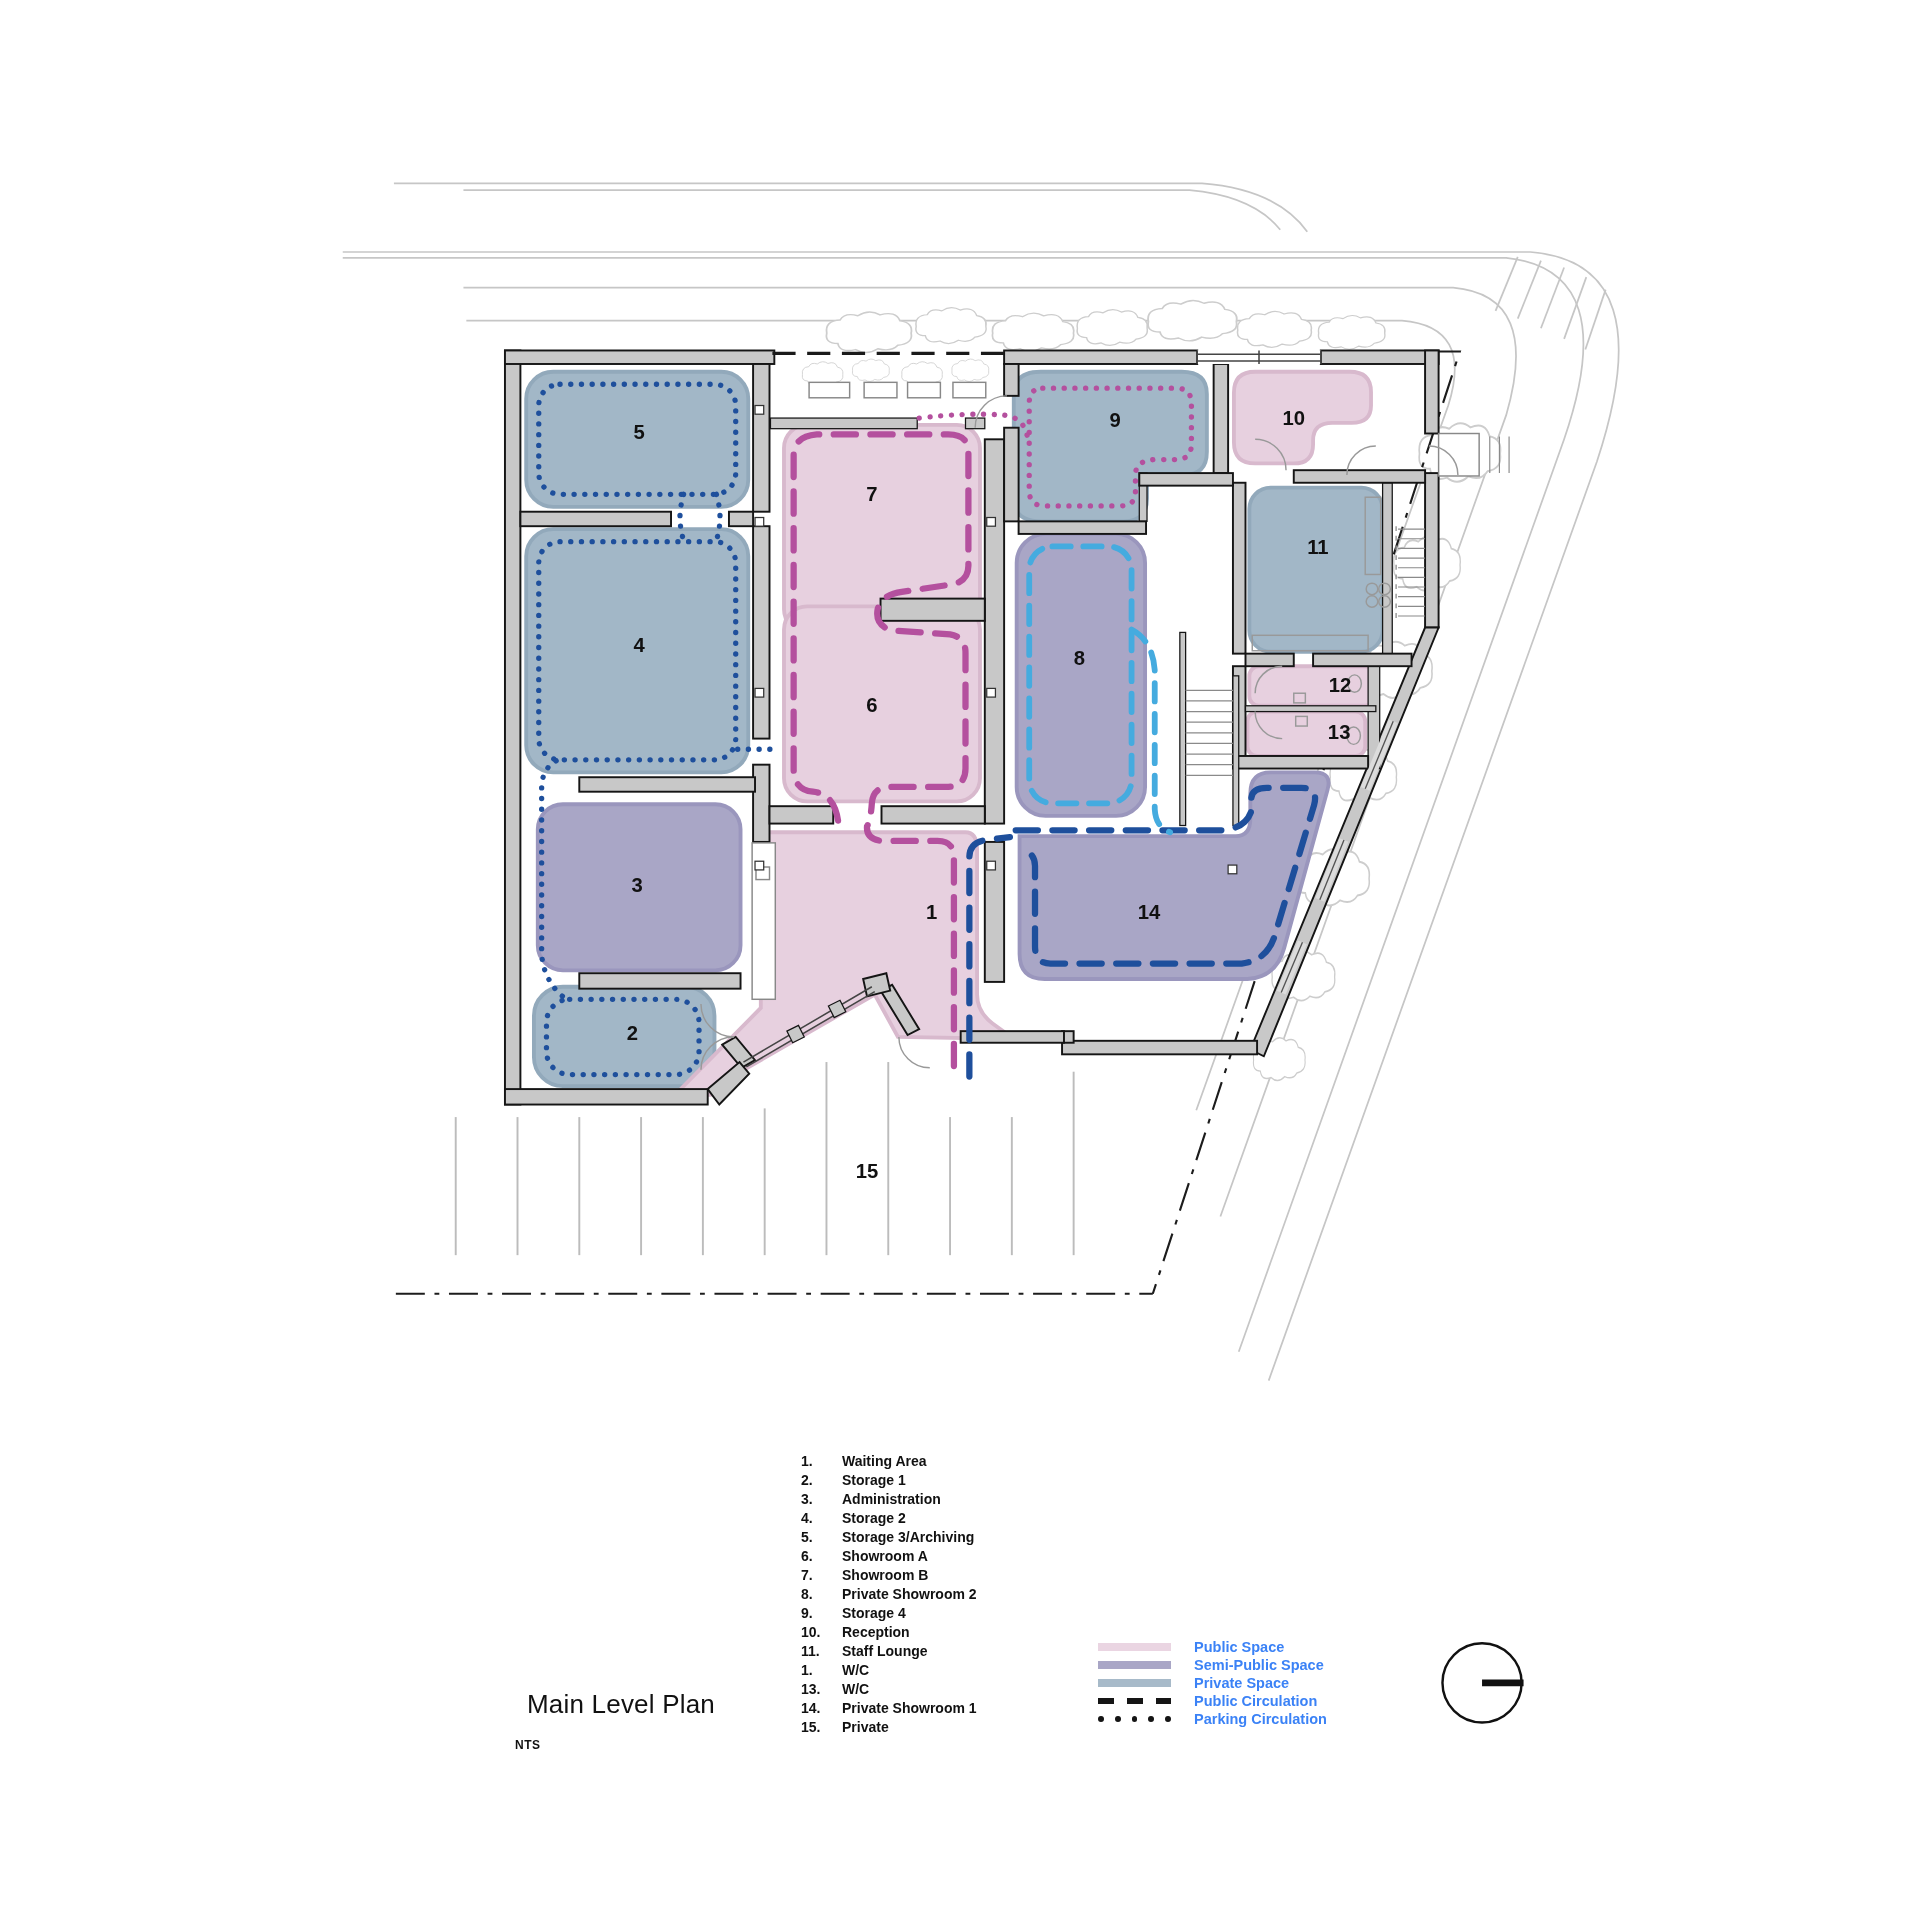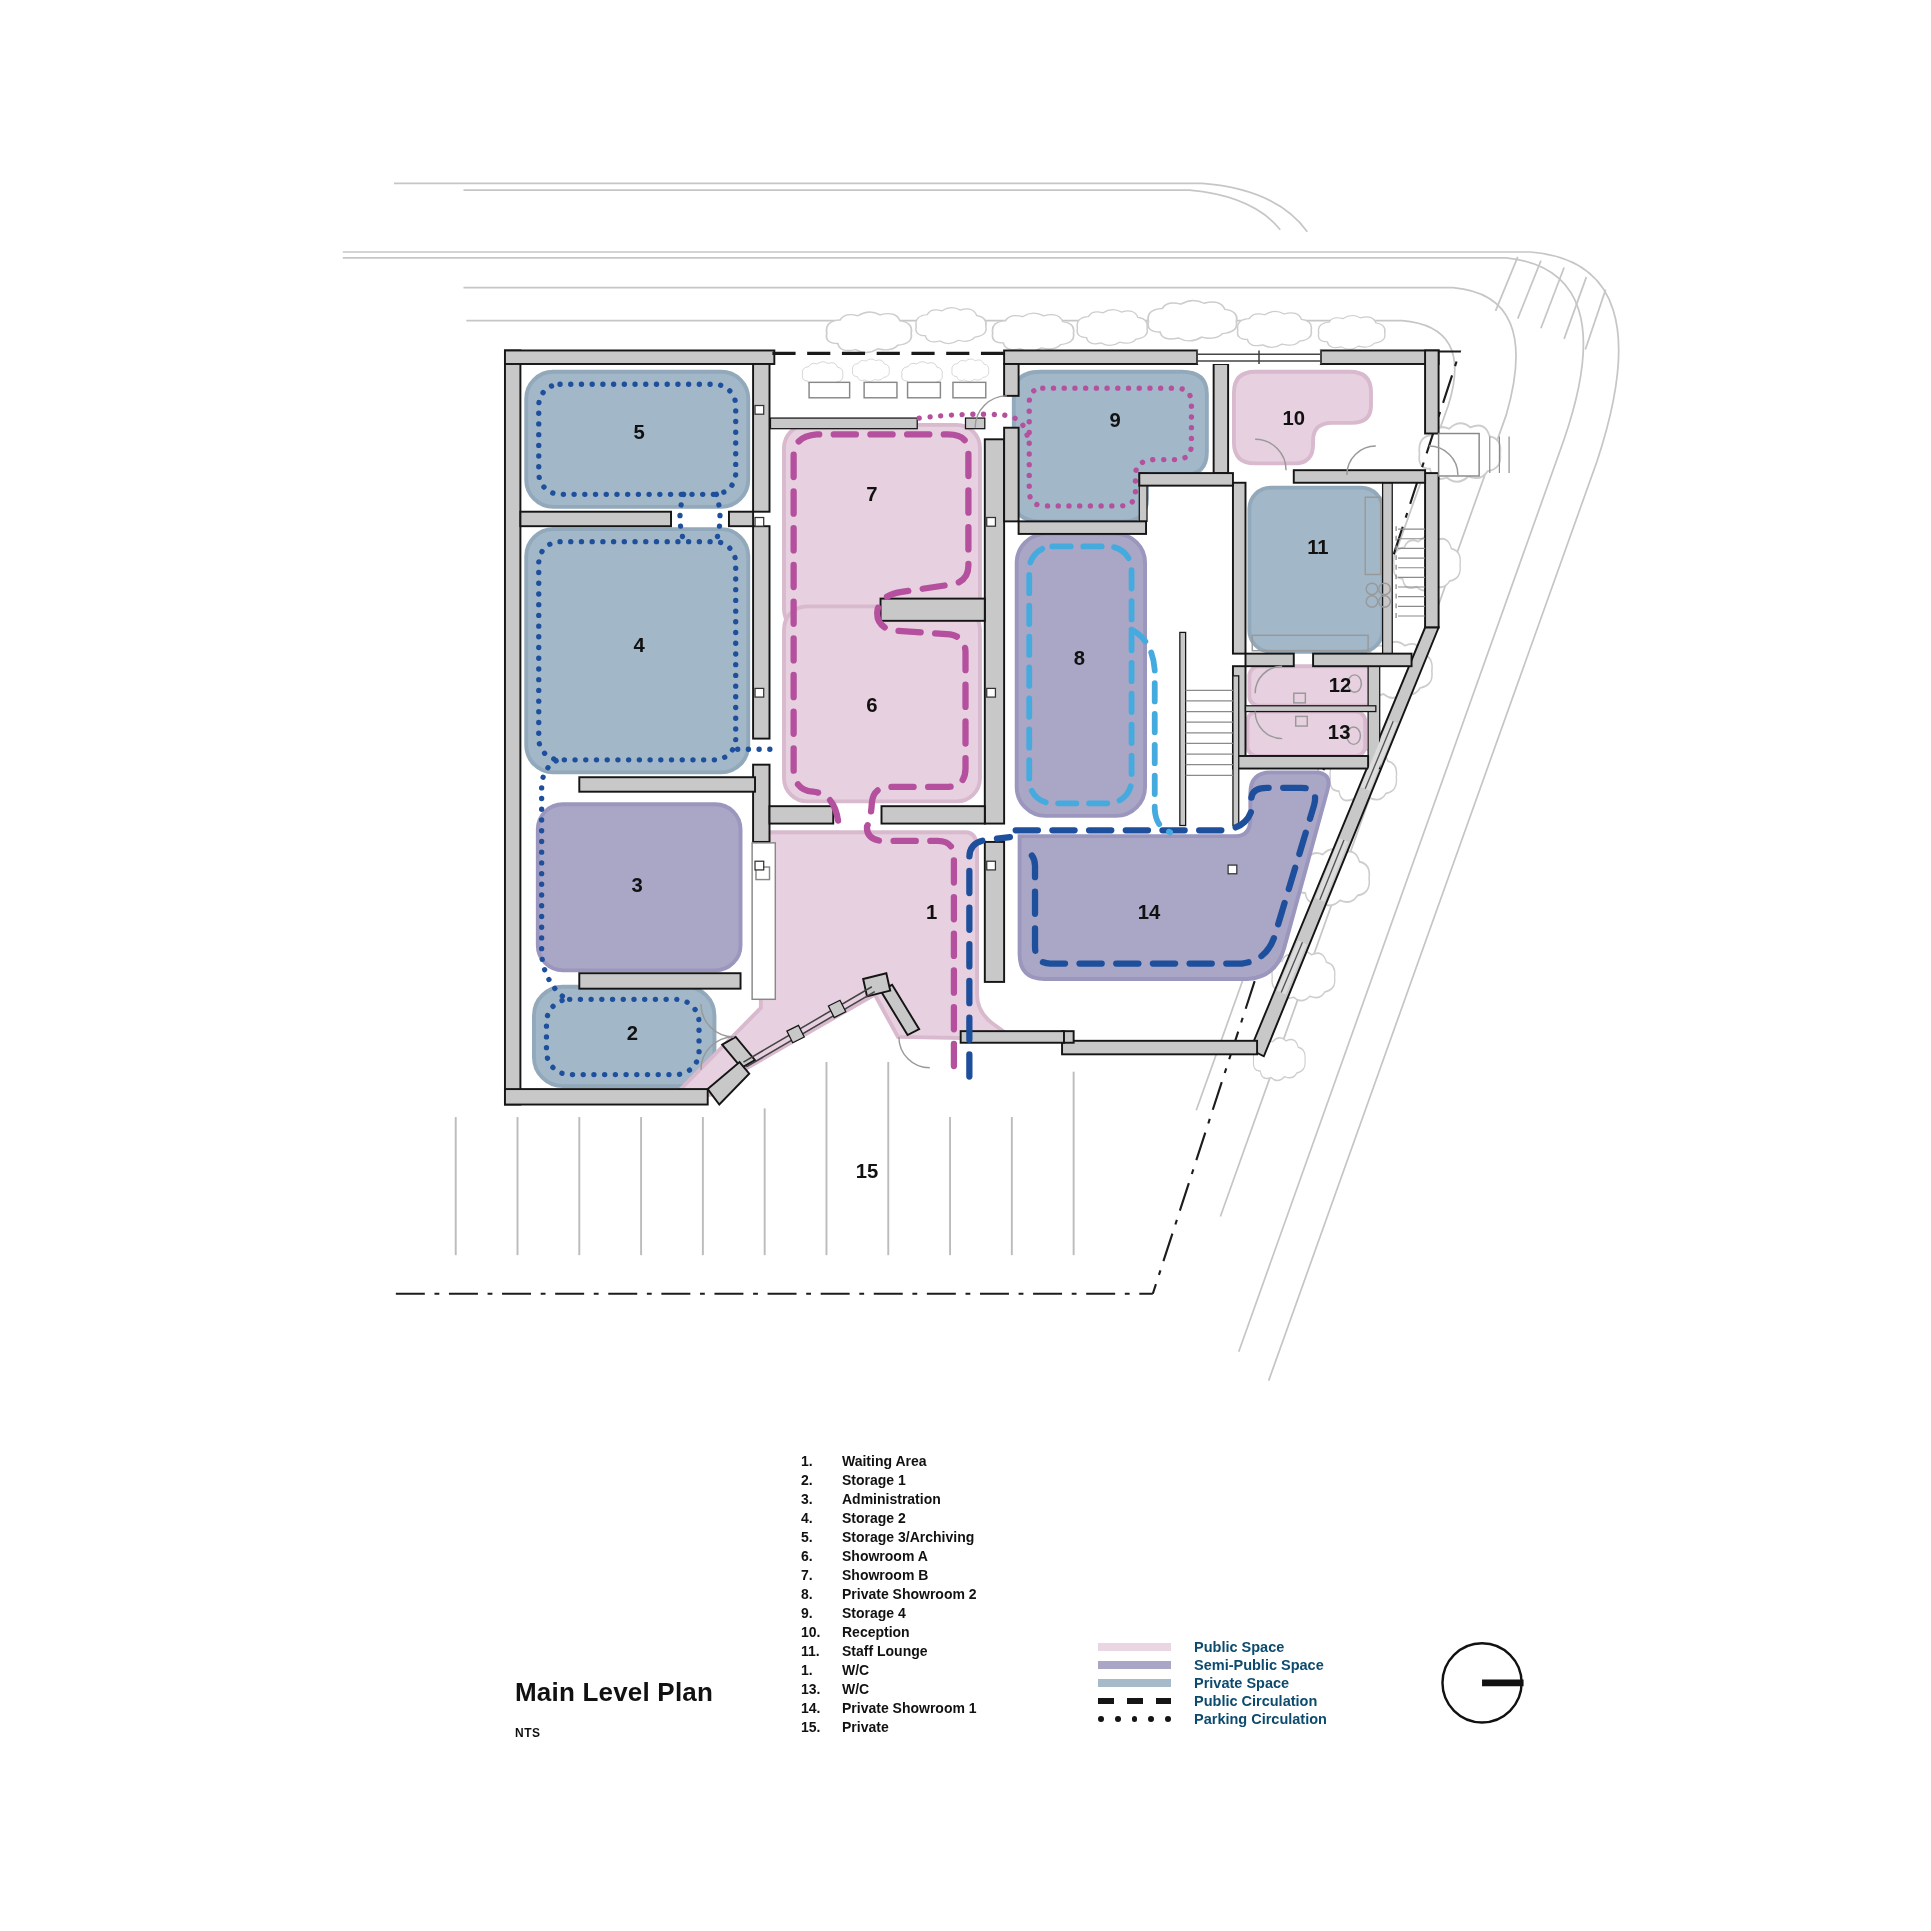--- a/index.html
+++ b/index.html
@@ -26,26 +26,26 @@
   .step{stroke:#8a8a8a;stroke-width:1.2;fill:none;}
   .circ-dash{fill:none;stroke-width:6.5;stroke-dasharray:23 15;stroke-linecap:round;}
   .circ-dot{fill:none;stroke-width:5.5;stroke-dasharray:0.1 11;stroke-linecap:round;}
   .c-mag{stroke:#b4509e}.c-blue{stroke:#1e4f9c}.c-cyan{stroke:#45abdf}
   .roomnum{font:bold 21px "Liberation Sans",sans-serif;fill:#111;text-anchor:middle;}
   .marker{fill:#fff;stroke:#333;stroke-width:1.3;}
   .north{stroke:#111;fill:none;}
 
   
   .title-block{position:absolute;left:515px;top:1677px;color:#111;}
-  .title-block h1{margin:0;font-size:26px;font-weight:bold;letter-spacing:0.2px;}
+  .title-block h1{margin:12px;font-size:26px;font-weight:normal;letter-spacing:0.2px;}
   .title-block .nts{font-size:12px;font-weight:bold;margin-top:18px;letter-spacing:0.5px;}
   .room-list{position:absolute;left:801px;top:1454px;color:#111;}
   .rlrow{display:flex;height:19px;font-size:14px;font-weight:bold;line-height:15.4px;}
   .rlnum{width:41px;}
-  .legend{position:absolute;left:1098px;top:1638px;color:#0c4a6e;}
+  .legend{position:absolute;left:1098px;top:1638px;color:#3b82f6;}
   .lgrow{display:flex;align-items:center;height:18px;}
   .lgsample{width:73px;flex:0 0 73px;}
   .sw{height:8.2px;}
   .sw-public{background:#ead5e2;}
   .sw-semi{background:#a9a6c6;}
   .sw-private{background:#a7bac9;}
   .lg-dash{height:5.8px;background:repeating-linear-gradient(90deg,#151515 0 16.4px,transparent 16.4px 29px);}
   .lg-dots{display:flex;justify-content:space-between;}
   .lg-dots i{width:5.8px;height:5.8px;border-radius:50%;background:#151515;}
   .lglabel{margin-left:23px;font-size:14.5px;font-weight:bold;white-space:nowrap;}

